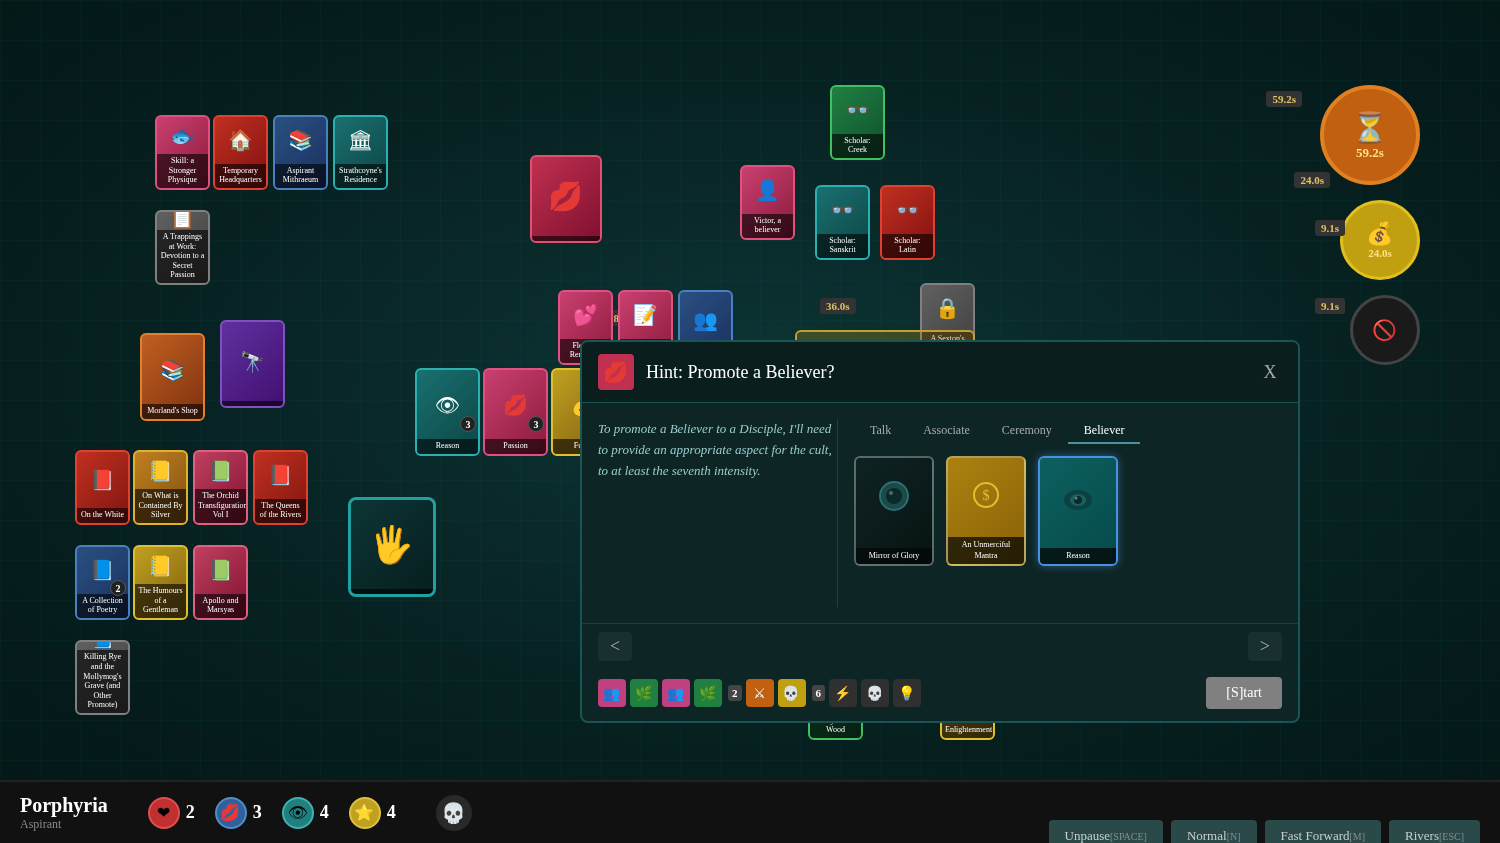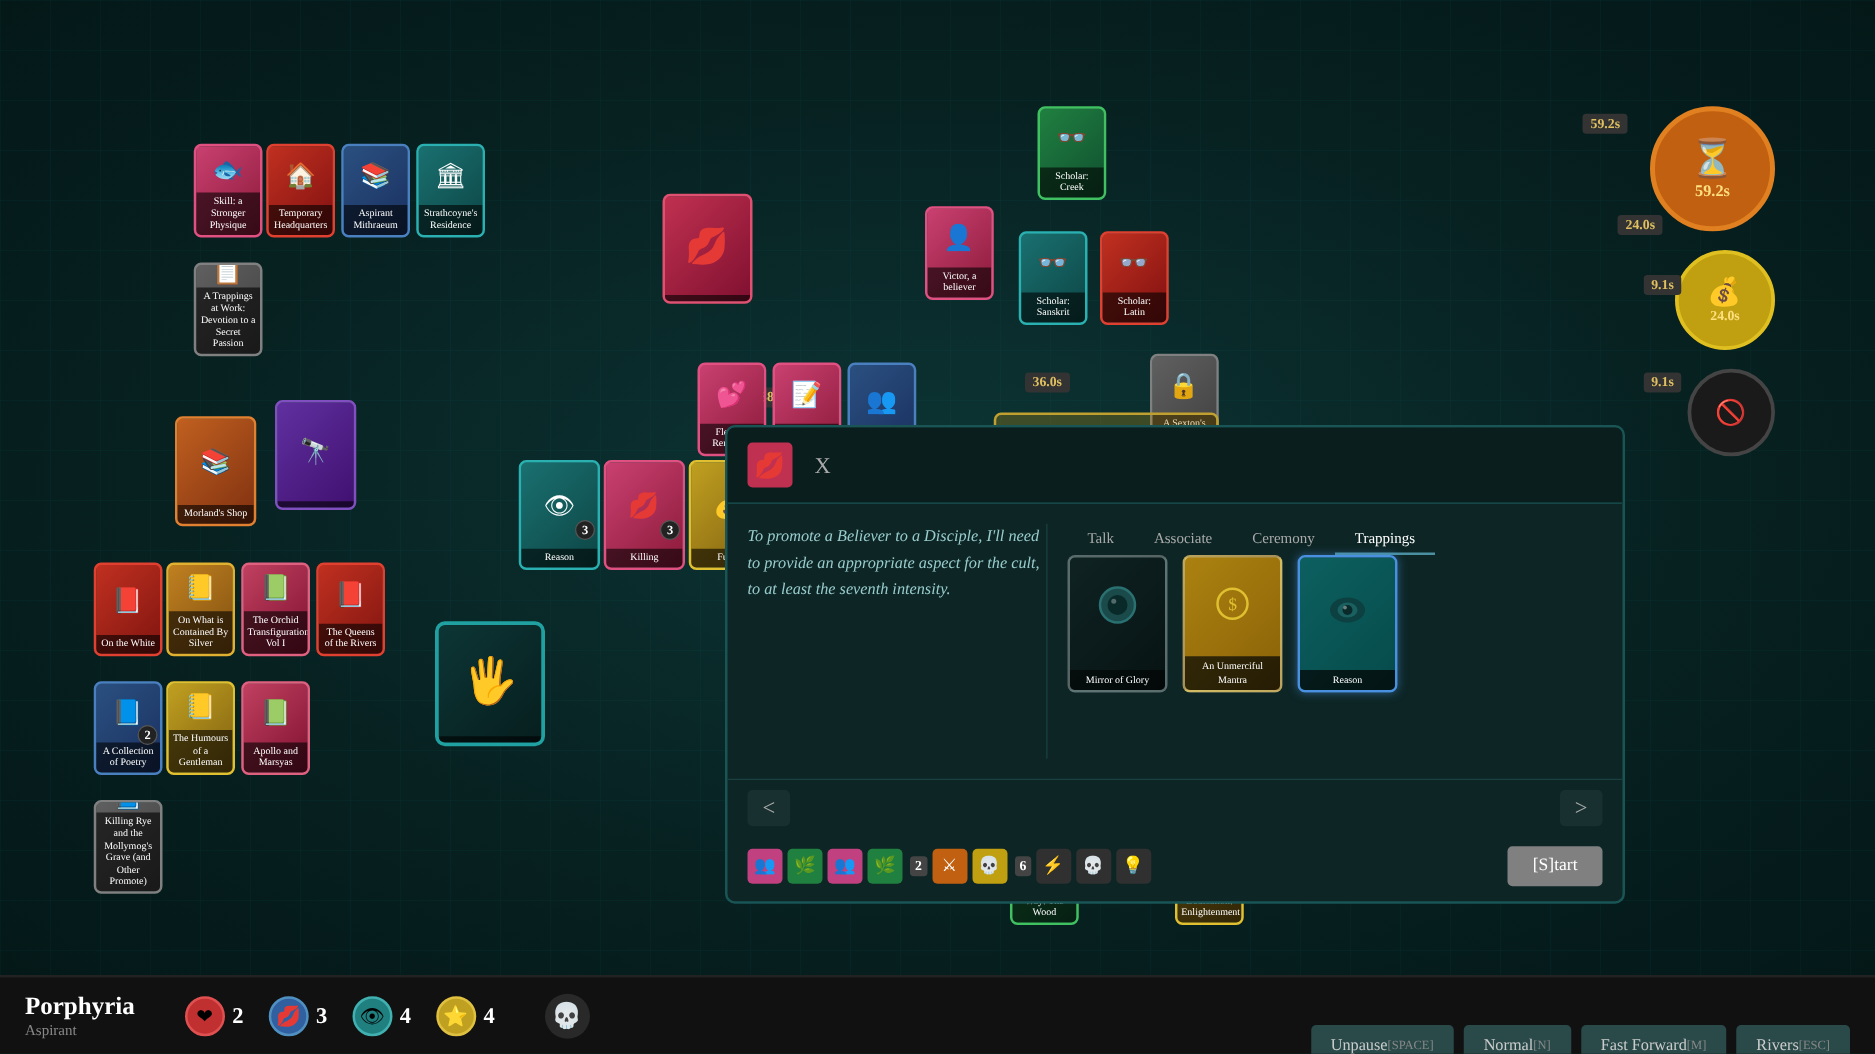--- a/index.html
+++ b/index.html
@@ -180,20 +180,21 @@
       padding-right: 4px;
     }
 
     #modal-cards-area {
       flex: 1;
     }
 
     #modal-tabs {
       display: flex;
       gap: 0;
+      margin-bottom: 12px;
     }
 
     .modal-tab {
       padding: 4px 16px;
       font-size: 12px;
       color: #aaa;
       cursor: pointer;
       border-bottom: 2px solid transparent;
     }
     .modal-tab.active {
@@ -571,21 +572,21 @@
   </div>
 
   <div class="card medium-card card-teal" style="left:415px;top:368px;">
     <div class="card-icon">👁</div>
     <div class="card-inner">Reason</div>
     <div class="card-badge">3</div>
   </div>
 
   <div class="card medium-card card-pink" style="left:483px;top:368px;">
     <div class="card-icon">💋</div>
-    <div class="card-inner">Killing</div>
+    <div class="card-inner">Passion</div>
     <div class="card-badge">3</div>
   </div>
 
   <div class="card medium-card card-yellow" style="left:551px;top:368px;">
     <div class="card-icon">💰</div>
     <div class="card-inner">Funds</div>
   </div>
 
   <div class="card" style="left:530px;top:155px;width:72px;height:88px;background:linear-gradient(135deg,#c03050,#801030);border-color:#e05070;border-radius:6px;">
     <div class="card-icon" style="font-size:28px;">💋</div>
@@ -658,34 +659,35 @@
       <div style="width:24px;height:24px;background:#444;border-radius:3px;display:flex;align-items:center;justify-content:center;font-size:12px;color:#fff;">6</div>
     </div>
     <div style="width:36px;height:36px;border-radius:50%;background:#303030;border:2px solid #606060;display:flex;align-items:center;justify-content:center;font-size:16px;cursor:pointer;">💀</div>
     <div style="width:36px;height:36px;border-radius:50%;background:#c0a010;border:2px solid #e0c020;display:flex;align-items:center;justify-content:center;font-size:16px;cursor:pointer;">💡</div>
   </div>
 
   <div id="hint-modal">
 
     <div id="modal-header">
       <div class="header-icon">💋</div>
+      <span id="modal-title">Hint: Promote a Believer?</span>
       <div id="modal-close">X</div>
     </div>
 
     <div id="modal-body">
 
       <div id="modal-description">To promote a Believer to a Disciple, I'll need to provide an appropriate aspect for the cult, to at least the seventh intensity.</div>
 
       <div id="modal-cards-area">
 
         <div id="modal-tabs">
           <div class="modal-tab">Talk</div>
           <div class="modal-tab">Associate</div>
           <div class="modal-tab">Ceremony</div>
-          <div class="modal-tab active">Trappings</div>
+          <div class="modal-tab active">Believer</div>
         </div>
 
         <div id="modal-cards-grid">
 
           <div class="modal-card card-dark">
             <div class="modal-card-icon" style="background:rgba(0,0,0,0.4);">
               <svg width="40" height="50" viewBox="0 0 40 50">
                 <circle cx="20" cy="18" r="14" fill="#1a4a4a" stroke="#2a7070" stroke-width="2"></circle>
                 <circle cx="20" cy="18" r="8" fill="#0a2a2a"></circle>
                 <circle cx="17" cy="15" r="2" fill="rgba(255,255,255,0.3)"></circle>

